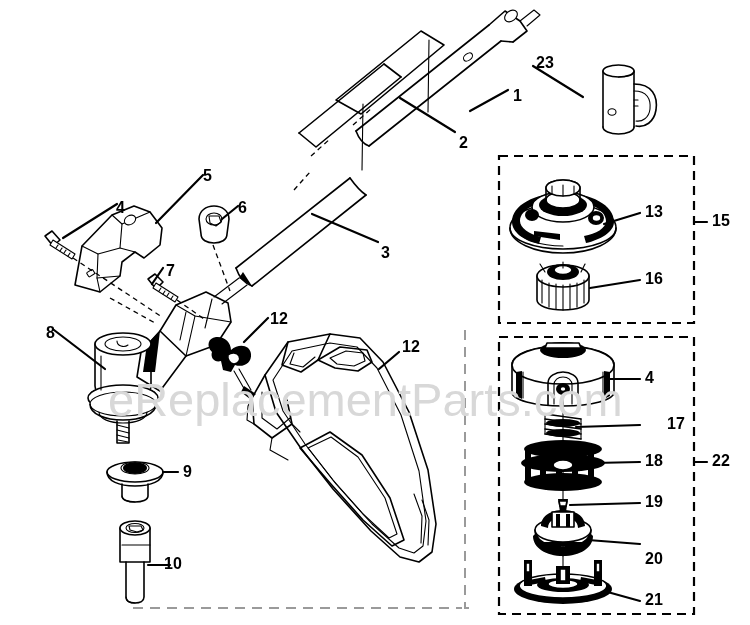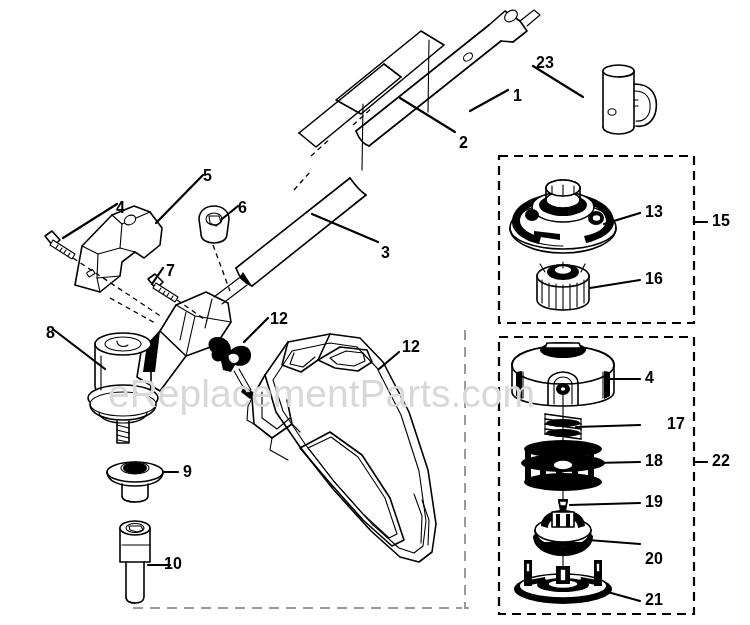--- a/index.html
+++ b/index.html
@@ -5,21 +5,21 @@
 <style>
   html,body{margin:0;padding:0;background:#fff;}
   body{width:750px;height:625px;overflow:hidden;
        font-family:"Liberation Sans",sans-serif;}
   #diagram{position:relative;width:750px;height:625px;background:#ffffff;}
   svg{display:block;position:absolute;top:0;left:0;}
   .callout{position:absolute;font-family:"Liberation Sans",sans-serif;
            font-weight:700;font-size:16px;color:#000;line-height:1;
            white-space:nowrap;}
   .wm{position:absolute;left:108px;top:372px;width:360px;height:44px;
-      font-family:"Liberation Sans",sans-serif;font-size:39px;
+      font-family:"Liberation Sans",sans-serif;font-size:47px;
       font-weight:400;color:#d8d8d8;letter-spacing:0px;
       white-space:nowrap;pointer-events:none;}
 </style>
 </head>
 <body>
 
 <div id="diagram">
 
 <svg width="750" height="625" viewBox="0 0 750 625">
   <defs>

